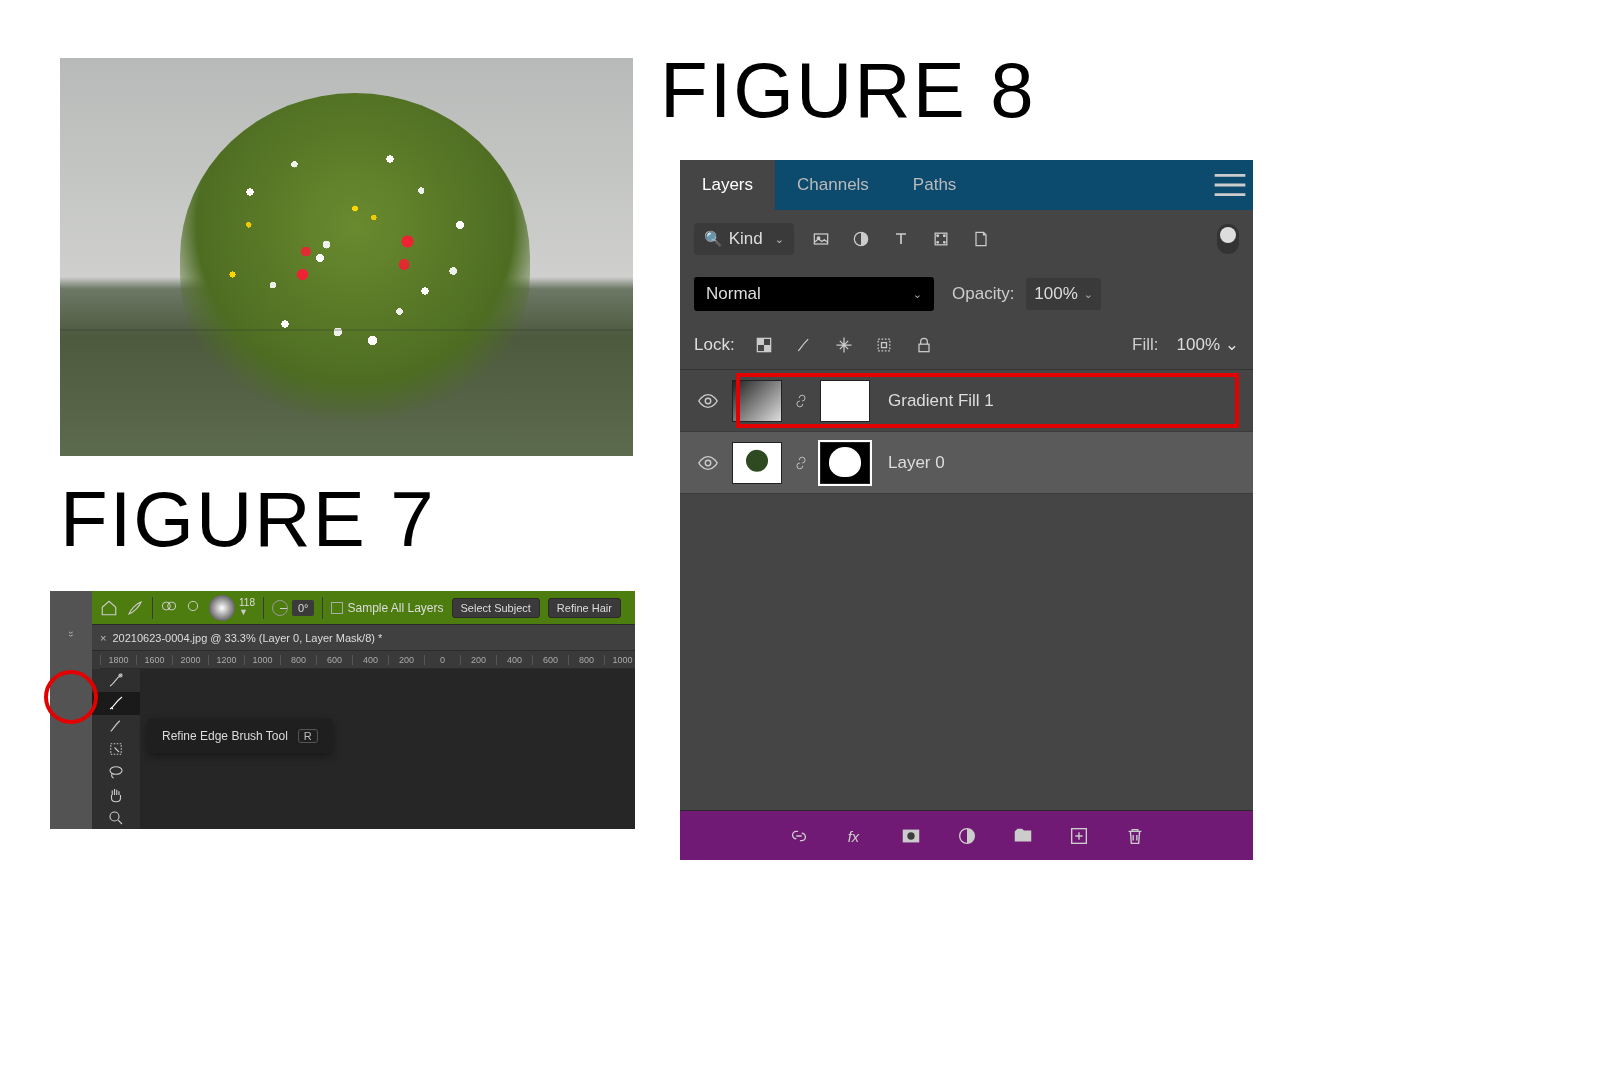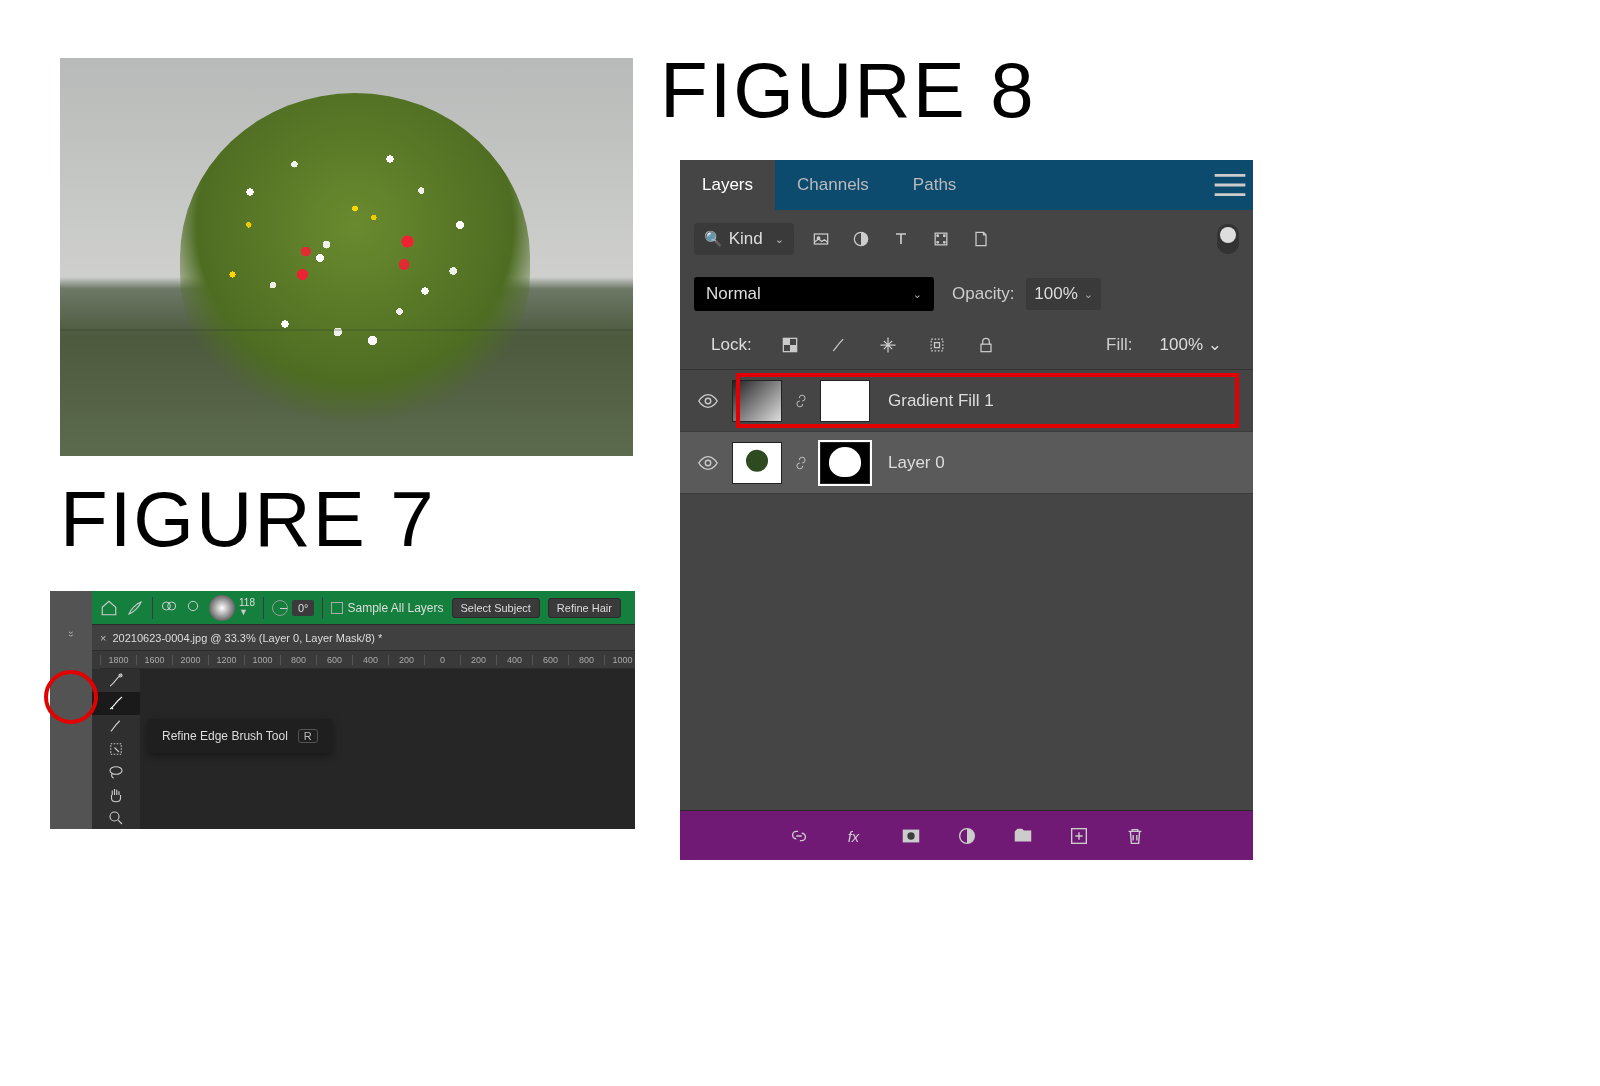--- a/index.html
+++ b/index.html
@@ -28,21 +28,21 @@
       radial-gradient(circle 9px at 35% 55%, #e23 60%, transparent 61%),
       radial-gradient(circle 5px at 15% 55%, #ffd400 60%, transparent 61%),
       radial-gradient(circle 5px at 50% 35%, #ffd400 60%, transparent 61%);
   }
   .canvas-preview .bush::after { transform: rotate(25deg) scale(.9); opacity:.9; }
   .canvas-preview .horizon { position:absolute; left:0; right:0; top:68%; height:2px; background:#2e3a2b; opacity:.25;}
 
   
   .fig7-panel { position:absolute; left:50px; top:591px; width:585px; height:238px; background:#383838; color:#ddd; font-size:12px; }
   .toolbar-left { position:absolute; left:0; top:0; width:42px; height:100%; background:#535353; display:flex; flex-direction:column; align-items:center; padding-top:38px; }
-  .fig7-options { position:absolute; left:42px; top:0; right:0; height:34px; background:#15803d; display:flex; align-items:center; gap:8px; padding:0 8px; border-bottom:1px solid #2b2b2b; }
+  .fig7-options { position:absolute; left:42px; top:0; right:0; height:34px; background:#4d7c0f; display:flex; align-items:center; gap:8px; padding:0 8px; border-bottom:1px solid #2b2b2b; }
   .fig7-options .home-icon, .fig7-options .brush-icon { width:18px; height:18px; display:flex; align-items:center; justify-content:center; }
   .fig7-options .sep { width:1px; height:22px; background:#3a3a3a; }
   .fig7-options .sizepick { display:flex; align-items:center; gap:4px; }
   .fig7-options .sizepick .blob { width:26px; height:26px; border-radius:50%; background:radial-gradient(circle,#fff 0%,#666 70%,#444 100%);}
   .fig7-options .sizepick .caret { font-size:9px; color:#ccc; }
   .fig7-options .angle { display:flex; align-items:center; gap:4px;}
   .fig7-options .angle .dial { width:16px;height:16px;border:1px solid #999;border-radius:50%;position:relative;}
   .fig7-options .angle .dial::after{content:"";position:absolute;left:50%;top:50%;width:7px;height:1px;background:#ccc;transform-origin:left;}
   .fig7-options .angle-val { background:#3a3a3a; padding:2px 6px; border-radius:2px; font-size:11px;}
   .fig7-options .chk { display:flex; align-items:center; gap:4px;}
@@ -74,21 +74,21 @@
   .lp-filters .ficon { width:26px; height:22px; display:flex; align-items:center; justify-content:center; color:#ccc;}
   .lp-filters .ficon svg{width:20px;height:20px;}
   .lp-filters .toggle { width:22px;height:30px; background:#333; border-radius:11px; position:relative; margin-left:auto;}
   .lp-filters .toggle::after{content:"";position:absolute;left:3px;top:3px;width:16px;height:16px;background:#ddd;border-radius:50%;}
   .lp-blend { height:52px; display:flex; align-items:center; gap:12px; padding:0 14px;}
   .lp-blend .sel { flex:0 0 240px; background:#000000; padding:7px 12px; border-radius:3px; display:flex; align-items:center; justify-content:space-between;}
   .lp-blend .sel .caret{font-size:11px;color:#aaa;}
   .lp-blend .opacity-lbl { color:#ccc; margin-left:6px;}
   .lp-blend .valbox { background:#3a3a3a; padding:6px 8px; border-radius:3px; display:flex; align-items:center; gap:6px;}
   .lp-blend .valbox .caret{font-size:11px;color:#aaa;}
-  .lp-lock { height:50px; display:flex; align-items:center; gap:27px; padding:0 31px; border-bottom:1px solid #333;}
+  .lp-lock { height:50px; display:flex; align-items:center; gap:18px; padding:0 14px; border-bottom:1px solid #333;}
   .lp-lock .licon { width:22px;height:22px; display:flex;align-items:center;justify-content:center;}
   .lp-lock .licon svg{width:20px;height:20px;}
   .lp-lock .spacer{flex:1;}
   .lp-lock .fill-lbl{color:#ccc;}
 
   .layers-list { flex:1; overflow:hidden; }
   .layer-row { height:62px; display:flex; align-items:center; gap:10px; padding:0 14px; border-bottom:1px solid #3b3b3b; position:relative;}
   .layer-row.selected { background:#5a5a5a;}
   .layer-row .eye { width:28px;height:28px; display:flex;align-items:center;justify-content:center;}
   .layer-row .eye svg{width:22px;height:22px;}

